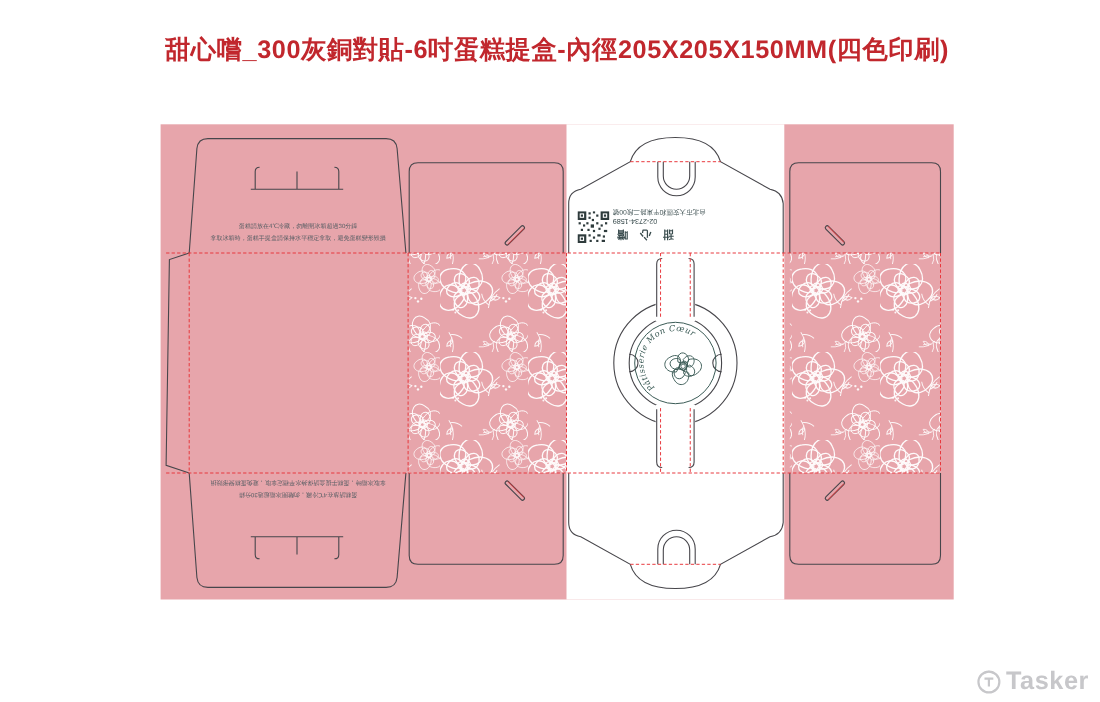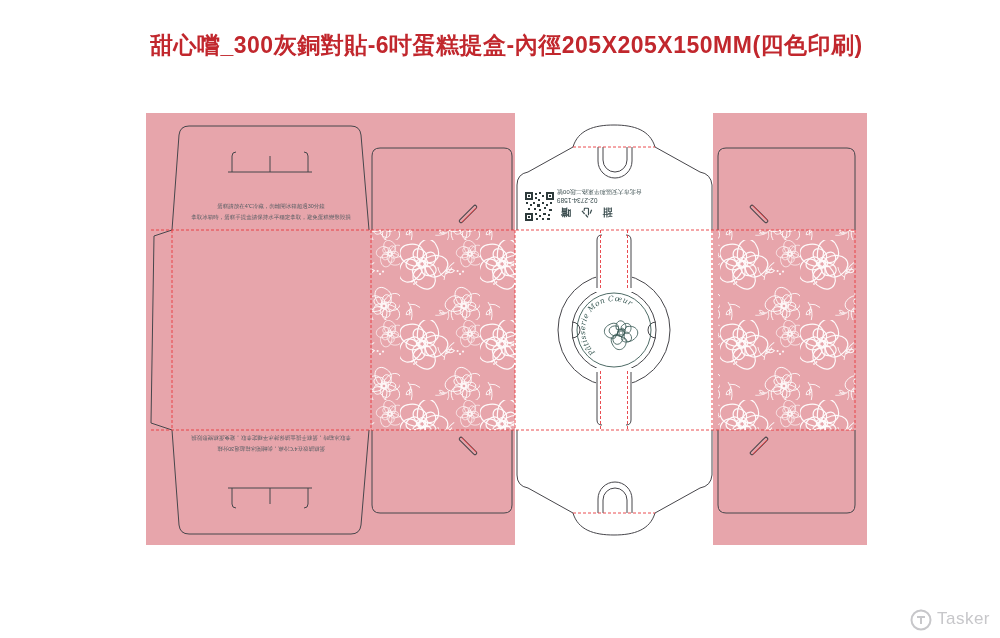--- a/index.html
+++ b/index.html
@@ -13,21 +13,21 @@
   .care-text.top{top:201px;}
   .care-text.bottom{top:432px;transform:rotate(180deg);}
   .qr-svg{position:absolute;left:525px;top:192px;}
   .brand-block{position:absolute;left:557px;top:188px;width:108px;text-align:right;
                transform:rotate(180deg);color:#3a4c4e;}
   .brand-block .addr{font-size:6px;line-height:8px;}
   .brand-block .phone{font-size:6.5px;line-height:9px;}
   .brand-block .brand{font-size:10px;font-weight:bold;letter-spacing:4px;line-height:14px;}
   .watermark{position:absolute;right:10px;bottom:6px;display:flex;align-items:center;gap:3px;
              color:#c7c7ca;}
-  .watermark .wm-label{font-size:17px;font-weight:normal;letter-spacing:0.5px;}
+  .watermark .wm-label{font-size:23px;font-weight:bold;letter-spacing:0.5px;}
 </style>
 </head>
 <body>
 
 <div class="canvas">
 
   <div class="title">甜心嚐_300灰銅對貼-6吋蛋糕提盒-內徑205X205X150MM(四色印刷)</div>
 
   <svg class="dieline-svg" width="1000" height="638" viewBox="0 0 1000 638">
     <defs>

